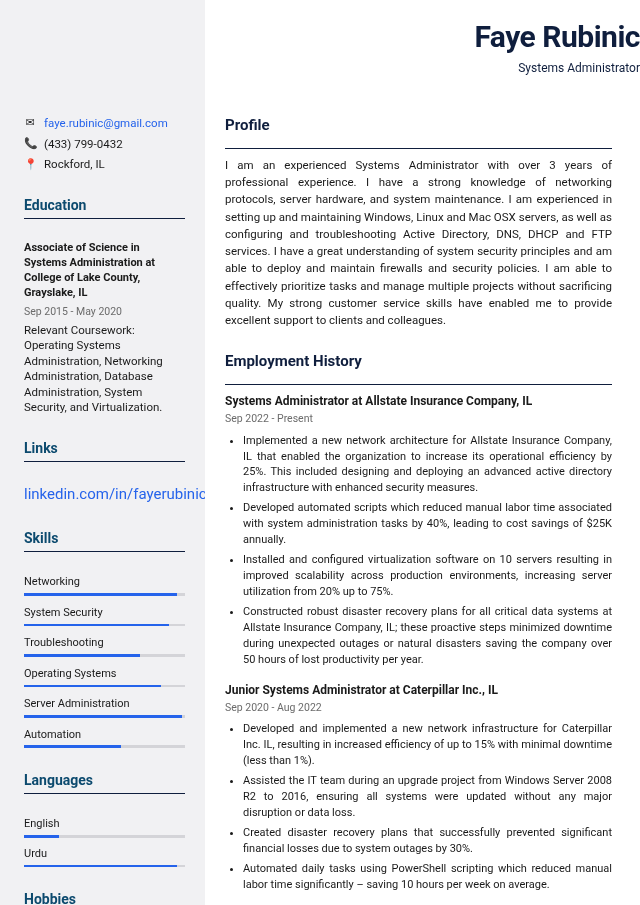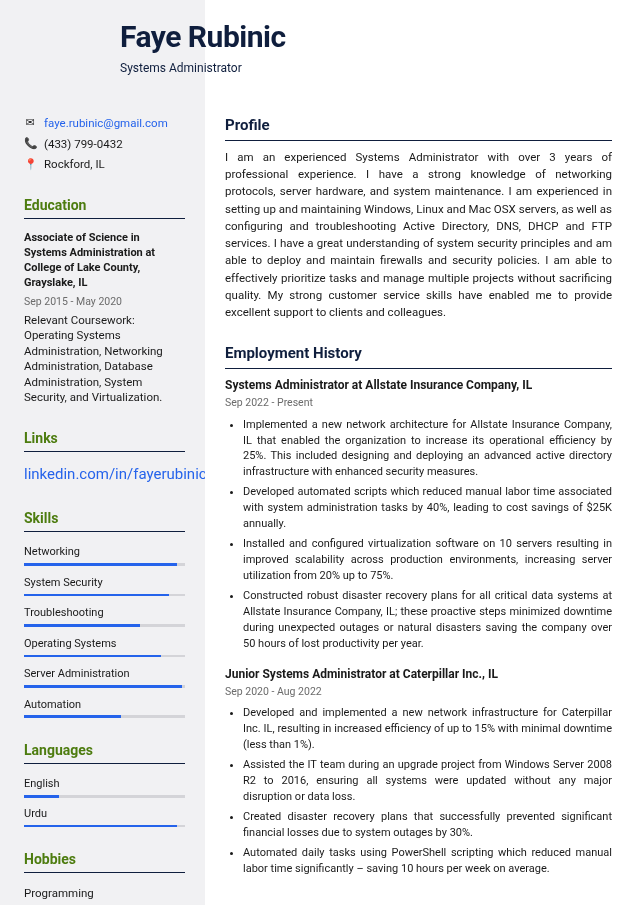--- a/index.html
+++ b/index.html
@@ -1,40 +1,40 @@
 <!DOCTYPE html>
 <html><head>
 <meta charset="utf-8">
 <style>
 *{box-sizing:border-box;margin:0;padding:0}
 body{font-family:-apple-system,BlinkMacSystemFont,"Segoe UI",Roboto,Arial,sans-serif;background:#fff;color:#1a1a1a;width:640px;font-size:11.5px;line-height:1.45}
 .page{display:flex;min-height:905px;position:relative}
 .header-bg{position:absolute;top:0;left:0;right:0;height:92px;background:#fff}
 .header-bg::before{content:"";position:absolute;top:0;right:0;width:100%;height:92px;background:#c8c2b6;clip-path:polygon(28% 0,100% 0,100% 100%,20% 100%)}
-.header{position:absolute;top:0;right:0;left:0;height:92px;display:flex;flex-direction:column;align-items:flex-start;justify-content:center;z-index:2;padding-left:120px}
+.header{position:absolute;top:0;right:0;left:0;height:92px;display:flex;flex-direction:column;align-items:flex-end;justify-content:center;z-index:2;padding-left:120px}
 .name{font-size:30px;font-weight:700;color:#0f1e3d;letter-spacing:-0.5px}
 .title{font-size:12px;color:#0f1e3d;margin-top:2px}
 .sidebar{width:205px;background:#f1f1f3;padding:115px 20px 20px 24px;position:relative;z-index:1}
 .main{flex:1;padding:115px 28px 20px 20px;background:#fff;position:relative;z-index:1}
 .contact-row{display:flex;align-items:center;gap:8px;margin-bottom:4px;font-size:11.5px}
 .contact-row .icon{width:12px;text-align:center;font-size:11px}
 .email-link{color:#2563eb;}
 .side-section{margin-top:22px}
-.side-heading{font-size:14px;font-weight:700;color:#4d7c0f;border-bottom:1.5px solid #0f1e3d;padding-bottom:3px;margin-bottom:12px}
+.side-heading{font-size:14px;font-weight:700;color:#0c4a6e;border-bottom:1.5px solid #0f1e3d;padding-bottom:3px;margin-bottom:22px}
 .edu-title{font-weight:700;font-size:11px;line-height:1.35;margin-bottom:3px}
 .date-range{font-size:10.5px;color:#6b6b6b;margin-bottom:4px}
 .coursework{font-size:11.5px;line-height:1.35}
 .link{color:#2563eb;font-size:15px}
 .skill{margin-bottom:9px}
 .skill-name{font-size:11px;margin-bottom:3px}
 .skill-bar{height:2.5px;background:#d4d4d8;position:relative}
 .skill-fill{position:absolute;top:0;left:0;height:100%;background:#2563eb}
 .lang{margin-bottom:8px}
 .hobby-item{font-size:11.5px;margin-bottom:3px}
-.main-heading{font-size:15px;font-weight:700;color:#0f1e3d;border-bottom:1.5px solid #0f1e3d;padding-bottom:3px;margin-bottom:8px}
+.main-heading{font-size:15px;font-weight:700;color:#0f1e3d;border-bottom:1.5px solid #0f1e3d;padding-bottom:11px;margin-bottom:8px}
 .main-section{margin-bottom:22px}
 .profile-text{font-size:11.5px;line-height:1.5;text-align:justify}
 .job{margin-bottom:14px}
 .job-title{font-weight:700;font-size:12px;margin-bottom:1px}
 .job-date{font-size:10.5px;color:#6b6b6b;margin-bottom:6px}
 ul{list-style:disc;padding-left:18px}
 li{font-size:11px;line-height:1.45;margin-bottom:4px;text-align:justify}
 </style>
 </head>
 <body>

